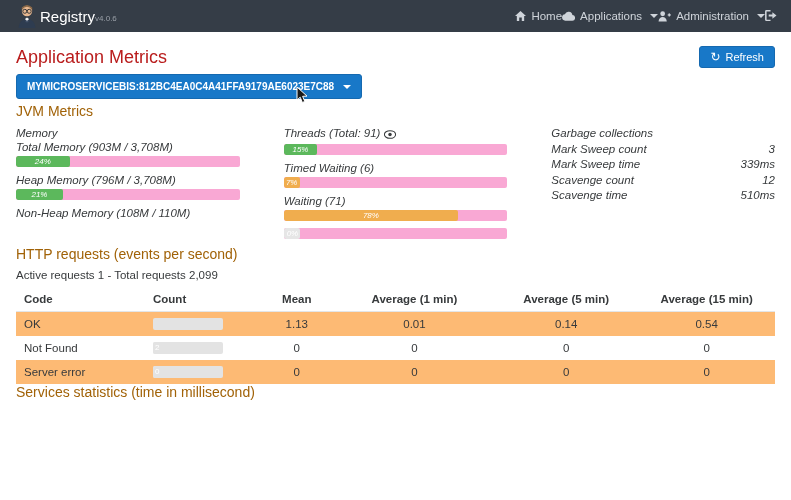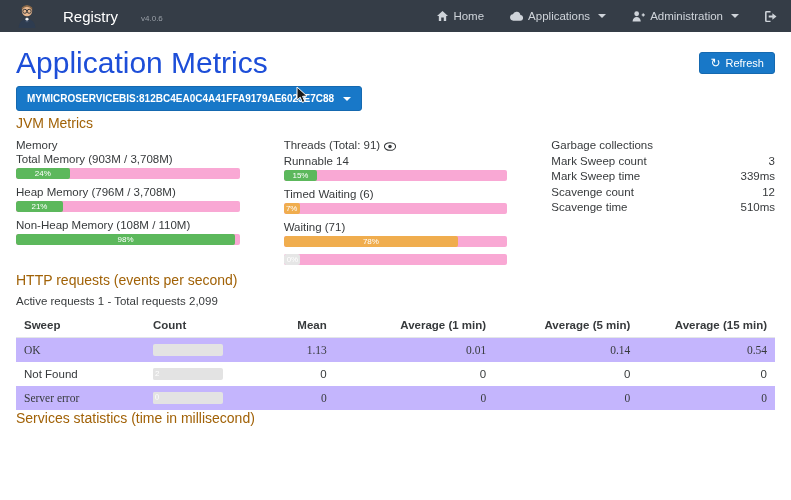--- a/index.html
+++ b/index.html
@@ -9,53 +9,53 @@
     font-size: 11.5px;
     color: #373a3c;
     background: #fff;
     position: relative;
   }
   
   .navbar {
     height: 32px; background: #353d47; color: #c8cdd4;
     display: flex; align-items: center; padding: 0 14px;
   }
-  .brand { display: flex; align-items: center; gap: 23px; cursor: pointer; }
+  .brand { display: flex; align-items: center; gap: 0; cursor: pointer; }
   .brand-name { color: #fff; font-size: 15px; }
   .brand-version { color: #9aa0a8; font-size: 8px; margin-top: 4px; }
-  .nav-items { margin-left: auto; display: flex; align-items: flex-end; gap: 26px; list-style: none; }
+  .nav-items { margin-left: auto; display: flex; align-items: flex-start; list-style: none; }
   .nav-item { display: flex; align-items: center; gap: 5px; font-size: 11.5px; color: #cfd4da; cursor: pointer; }
   .nav-item svg { display: block; }
   .caret {
     width: 0; height: 0; border-left: 4px solid transparent;
     border-right: 4px solid transparent; border-top: 4px solid currentColor;
     display: inline-block; margin-left: 3px;
   }
   
   .container { padding: 0 16px; }
   .page-head { display: flex; align-items: center; justify-content: space-between; margin-top: 14px; }
-  h1 { font-size: 30px; font-weight: 400; color: #1d4ed8; }
+  h1 { font-size: 18px; font-weight: 400; color: #b91c1c; }
   h2 { font-size: 14px; font-weight: 400; color: #a16207; margin: 0 0 7px; }
   .btn-primary {
     background: #1878c8; color: #fff; border: 1px solid #1569b0; border-radius: 3px;
     font-family: inherit; font-size: 11px; padding: 4px 10px; cursor: pointer;
     display: inline-flex; align-items: center; gap: 5px;
   }
   .refresh-icon { font-size: 12px; line-height: 1; }
   .instance-btn {
     margin: 6px 0 4px; font-size: 10px; font-weight: bold; padding: 6px 10px;
     position: relative;
   }
   .caret-white {
     width: 0; height: 0; border-left: 4px solid transparent;
     border-right: 4px solid transparent; border-top: 4px solid #fff;
     display: inline-block; margin-left: 4px;
   }
   
-  .row3 { display: flex; gap: 44px; margin-top: 2px; }
+  .row3 { display: flex; gap: 44px; margin-top: 2px; font-style: italic; }
   .col { flex: 1 1 0; min-width: 0; }
   .col-line { margin: 1px 0 2px; }
   .progress {
     height: 11px; background: #f9a8d4; border-radius: 2px;
     margin: 3px 0 7px; position: relative; overflow: hidden;
   }
   .fill {
     height: 100%; min-width: 16px; text-align: center;
     color: #fff; font-size: 8px; line-height: 11px; white-space: nowrap;
     border-radius: 2px;
@@ -66,22 +66,22 @@
   .striped-fill {
     background-image: repeating-linear-gradient(45deg,
       rgba(255,255,255,.18) 0 6px, rgba(255,255,255,0) 6px 12px);
   }
   .gc-row { display: flex; justify-content: space-between; line-height: 15.5px; }
   .eye { vertical-align: -2px; margin-left: 4px; cursor: pointer; }
   
   table { width: 100%; border-collapse: collapse; font-size: 11.5px; table-layout: fixed; }
   th { font-weight: 700; text-align: left; padding: 6px 8px; border-bottom: 1px solid #e3e6e8; }
   td { padding: 6px 8px; }
-  tr.stripe { background: #c4b5fd; font-family: Liberation Serif, serif; }
-  .num { text-align: right; }
+  tr.stripe { background: #fdba74; }
+  .num { text-align: center; }
   .count-track { width: 70px; height: 12px; background: #e3e3e3; border-radius: 2px; overflow: hidden; }
   .count-fill {
     height: 100%; min-width: 10px; color: #fff; font-size: 8px; line-height: 12px;
     text-align: center; white-space: nowrap;
   }
   .count-fill.green { background: #5cb85c; margin-top: 36px; }
   .count-fill.gray  { background: #e3e3e3; color: #fff; text-align: left; padding-left: 2px; }
   .subtitle { margin: 0 0 6px; }
   
   .cursor { position: absolute; left: 296px; top: 86px; z-index: 20; pointer-events: none; }
@@ -175,33 +175,29 @@
       <div class="col-line">Memory</div>
       <div class="col-line">Total Memory (903M / 3,708M)</div>
       <div class="progress">
         <div class="fill green striped-fill" style="width: 24%;"><span>24%</span></div>
       </div>
       <div class="col-line">Heap Memory (796M / 3,708M)</div>
       <div class="progress">
         <div class="fill green striped-fill" style="width: 21%;"><span>21%</span></div>
       </div>
       <div class="col-line">Non-Heap Memory (108M / 110M)</div>
-      <div class="progress">
-        <div class="fill green striped-fill" style="width: 98%;"><span>98%</span></div>
-      </div>
     </div>
 
     <div class="col">
       <div class="col-line">
         <span>Threads (Total: 91)</span><span class="eye"><svg width="12" height="9" viewBox="0 0 14 10">
               <ellipse cx="7" cy="5" rx="6.5" ry="4.5" fill="none" stroke="#373a3c" stroke-width="1.2"></ellipse>
               <circle cx="7" cy="5" r="2" fill="#373a3c"></circle>
             </svg></span>
       </div>
-      <div class="col-line">Runnable 14</div>
       <div class="progress">
         <div class="fill green striped-fill" style="width: 15%; text-align: center;"><span>15%</span></div>
       </div>
       <div class="col-line">Timed Waiting (6)</div>
       <div class="progress">
         <div class="fill orange striped-fill" style="width: 7%;"><span>7%</span></div>
       </div>
       <div class="col-line">Waiting (71)</div>
       <div class="progress">
         <div class="fill orange striped-fill" style="width: 78%;"><span>78%</span></div>
@@ -242,21 +238,21 @@
     <colgroup>
       <col style="width:17%">
         <col style="width:15%">
         <col style="width:10%">
       <col style="width:21%">
         <col style="width:19%">
         <col style="width:18%">
     </colgroup>
     <thead>
       <tr>
-        <th>Sweep</th>
+        <th>Code</th>
         <th>Count</th>
         <th class="num">Mean</th>
         <th class="num">Average (1 min)</th>
         <th class="num">Average (5 min)</th>
         <th class="num">Average (15 min)</th>
       </tr>
     </thead>
     <tbody>
       <tr class="stripe">
         <td>OK</td>

